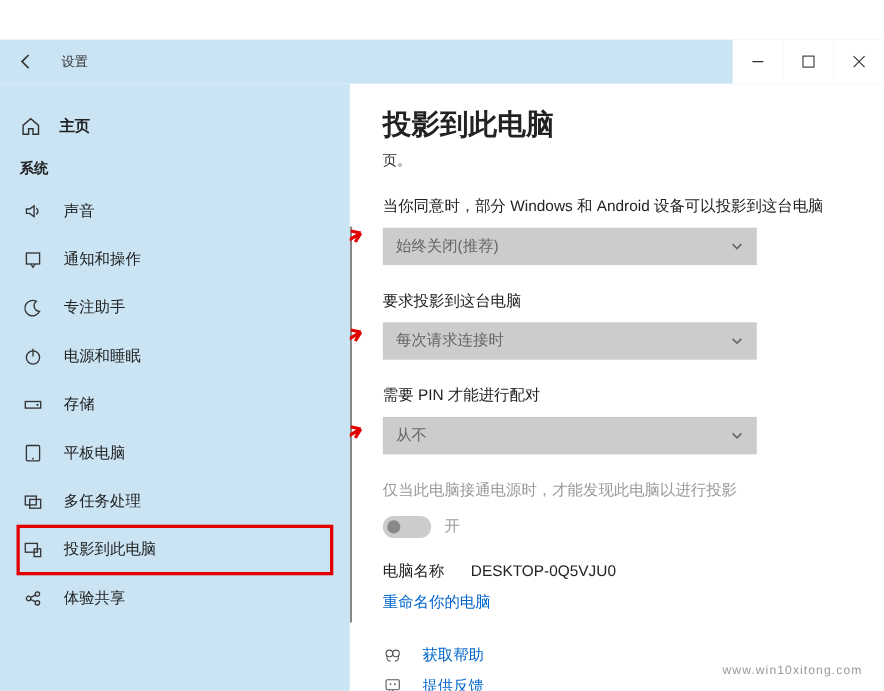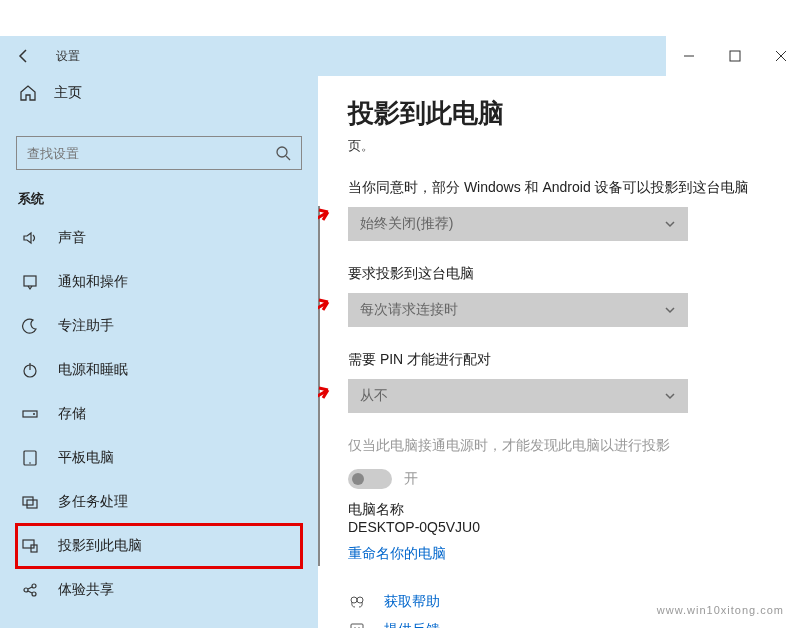--- a/index.html
+++ b/index.html
@@ -4,21 +4,21 @@
 <style>
 * { margin: 0; padding: 0; box-sizing: border-box; font-family: "Microsoft YaHei", "Segoe UI", sans-serif; }
 body { width: 804px; height: 628px; overflow: hidden; background: #fff; position: relative; }
 .titlebar { height: 40px; display: flex; align-items: center; background: #cae4f4; margin-top: 36px; }
 .back-btn { width: 48px; height: 40px; display: flex; align-items: center; justify-content: center; cursor: pointer; }
 .title-label { font-size: 12px; color: #333; margin-left: 8px; }
 .win-controls { margin-left: auto; display: flex; }
 .win-btn { width: 46px; height: 40px; display: flex; align-items: center; justify-content: center; cursor: pointer; background: #fff; }
 .main { display: flex; height: 588px; }
 .sidebar { width: 318px; background: #cae4f4; padding: 0 16px; position: relative; }
-.home-row { display: flex; align-items: flex-start; height: 40px; margin-top: 8px; cursor: pointer; }
+.home-row { display: flex; align-items: flex-end; height: 40px; margin-top: 8px; cursor: pointer; font-weight: bold; }
 .home-row .icon { width: 24px; display: flex; justify-content: center; }
 .home-label { font-size: 14px; margin-left: 14px; color: #222; }
 .search-box { margin-top: 12px; height: 34px; border: 1px solid #888; background: #cae4f4; display: flex; align-items: center; padding: 0 10px; }
 .search-box input { flex: 1; border: none; background: transparent; outline: none; font-size: 13px; color: #555; }
 .section-header { font-size: 13px; font-weight: bold; margin: 20px 0 8px 2px; color: #222; }
 .nav-item { display: flex; align-items: center; height: 44px; cursor: pointer; padding-left: 2px; }
 .nav-item .icon { width: 24px; display: flex; justify-content: center; color: #333; }
 .nav-label { font-size: 14px; margin-left: 16px; color: #222; }
 .nav-item.selected { outline: 3px solid #e30000; outline-offset: -2px; }
 .content { flex: 1; padding: 20px 30px 0 30px; position: relative; overflow: hidden; }
@@ -26,21 +26,21 @@
 .page-sub { font-size: 13px; color: #333; margin-top: 6px; }
 .scroll-indicator { position: absolute; left: 0; top: 130px; width: 2px; height: 360px; background: #888; }
 .setting-label { font-size: 14px; color: #222; margin-top: 24px; }
 .setting-label.disabled { color: #999; }
 .dropdown { margin-top: 10px; width: 340px; height: 34px; background: #ccc; display: flex; align-items: center; padding: 15px 12px; color: #666; font-size: 14px; cursor: pointer; position: relative; }
 .dropdown .chev { margin-left: auto; }
 .toggle-row { display: flex; align-items: center; margin-top: 14px; }
 .toggle { width: 44px; height: 20px; border-radius: 10px; background: #ccc; position: relative; margin-right: 12px; }
 .toggle::after { content: ""; width: 12px; height: 12px; background: #888; border-radius: 50%; position: absolute; left: 4px; top: 4px; }
 .toggle-label { font-size: 14px; color: #999; }
-.info-row { display: flex; margin-top: 12px; font-size: 14px; color: #222; flex-direction: column; }
+.info-row { display: flex; margin-top: 22px; font-size: 14px; color: #222; }
 .info-row .k { width: 80px; }
 .link { color: #0066cc; font-size: 14px; margin-top: 10px; cursor: pointer; display: block; }
 .help-row { display: flex; align-items: center; margin-top: 30px; cursor: pointer; }
 .help-row .icon { width: 24px; color: #555; }
 .help-row .txt { color: #0066cc; font-size: 14px; margin-left: 12px; }
 .arrow-annot { position: absolute; color: #e30000; font-size: 28px; font-weight: bold; pointer-events: none; }
 .watermark { position: absolute; right: 20px; bottom: 12px; text-align: right; }
 .watermark .brand { font-size: 28px; font-weight: bold; color: #1e7fd6; }
 .watermark .brand span { color: #222; }
 .watermark .url { font-size: 11px; color: #999; letter-spacing: 1px; }
@@ -79,29 +79,20 @@
 <div class="main">
   <div class="sidebar">
     <div class="home-row">
       <span class="icon">
           <svg width="18" height="18" viewBox="0 0 18 18">
             <path d="M2 8 L9 2 L16 8 V16 H11 V11 H7 V16 H2 Z" stroke="#333" stroke-width="1.3" fill="none"></path>
           </svg>
         </span>
       <span class="home-label">主页</span>
     </div>
-    <div class="search-box">
-      <input placeholder="查找设置" style="">
-      <span>
-          <svg width="16" height="16" viewBox="0 0 16 16">
-            <circle cx="7" cy="7" r="5" stroke="#555" stroke-width="1.3" fill="none"></circle>
-            <line x1="11" y1="11" x2="15" y2="15" stroke="#555" stroke-width="1.3"></line>
-          </svg>
-        </span>
-    </div>
     <div class="section-header">系统</div>
 
     <div class="nav-item">
       <span class="icon">
           <svg width="18" height="18" viewBox="0 0 18 18">
             <path d="M3 7 H6 L10 4 V14 L6 11 H3 Z M12 6 Q15 9 12 12" stroke="#333" stroke-width="1.2" fill="none"></path>
           </svg>
         </span>
       <span class="nav-label">声音</span>
     </div>

